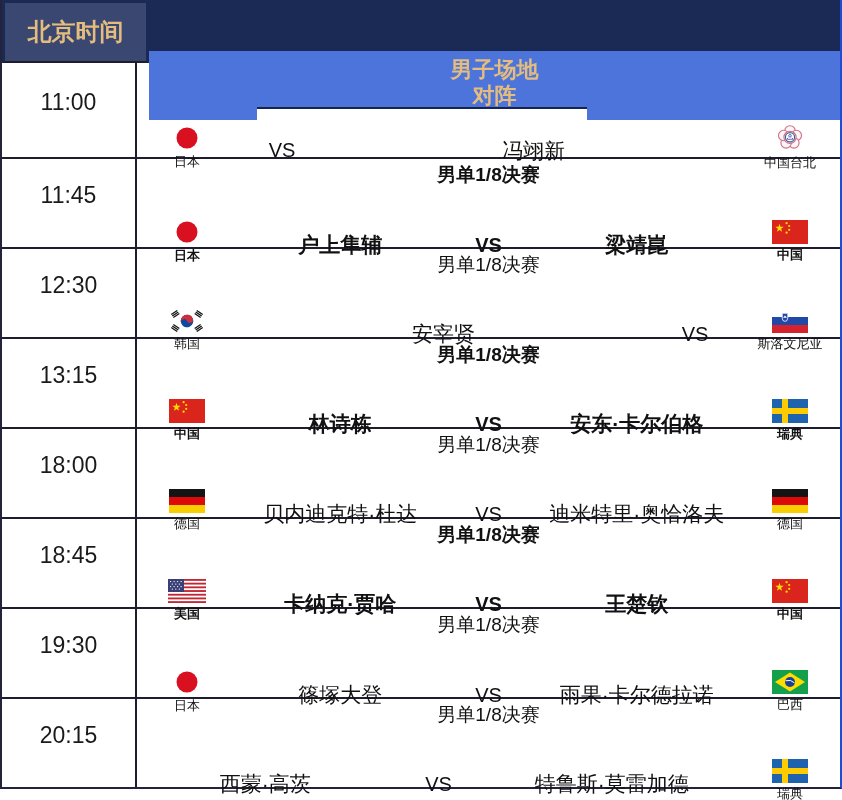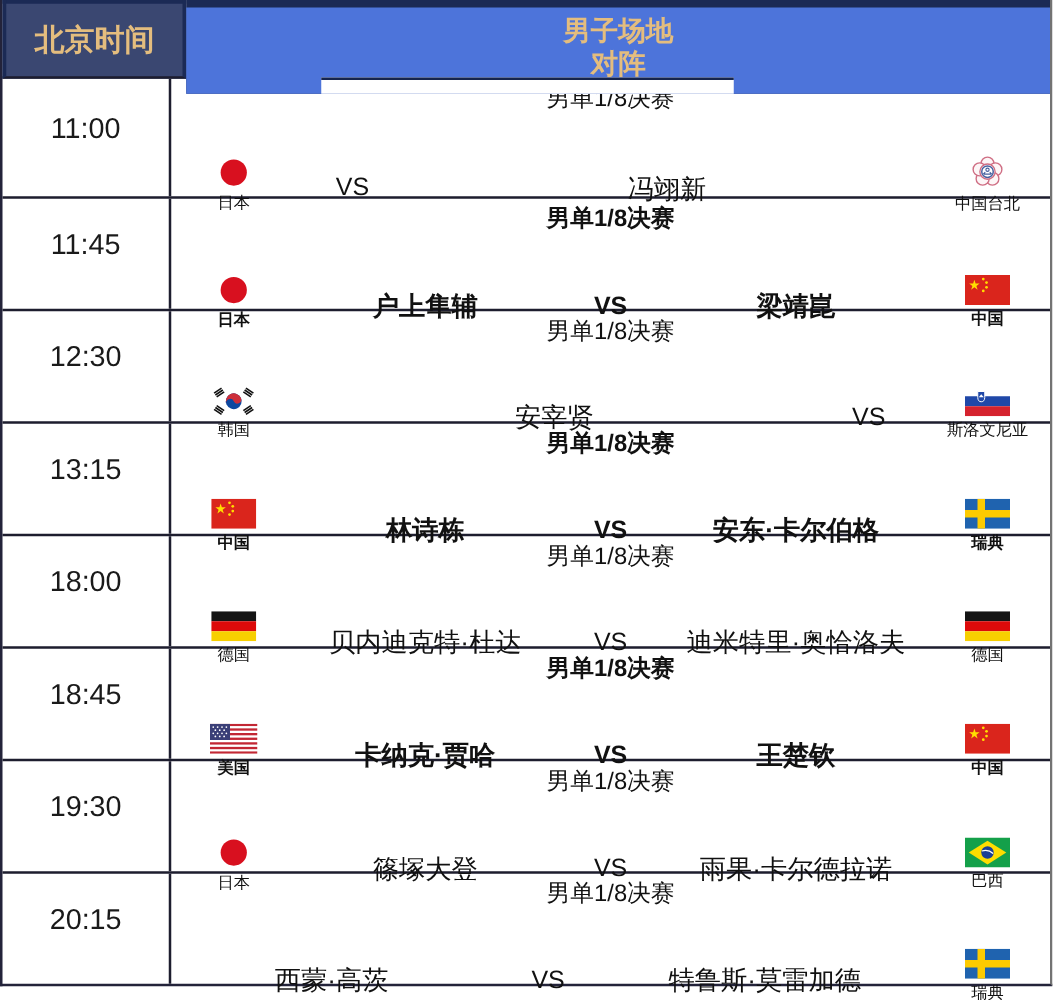--- a/index.html
+++ b/index.html
@@ -1,31 +1,31 @@
 <!DOCTYPE html>
 <html><head>
 <meta charset="utf-8">
 <style>
   * { box-sizing: border-box; margin: 0; padding: 0; }
   html, body { width: 842px; height: 800px; background: #fff; overflow: hidden;
     font-family: "Liberation Sans", sans-serif; }
   .table-wrap { position: relative; width: 842px; height: 789px;
-    border-left: 2px solid #23233a; border-right: 2px solid #737373; border-bottom: 2px solid #23233a; }
+    border-left: 2px solid #23233a; border-right: 2px solid #1d4ed8; border-bottom: 2px solid #23233a; }
 
   
   .header { position: relative; height: 63px; }
   .header-time-cell { position: absolute; left: 0; top: 0; width: 147px; height: 63px;
     background: #3a4771; border: 3px solid #1b2a55; border-bottom: 2px solid #1d1d2e;
     display: flex; align-items: center; justify-content: center;
     color: #e4bd7e; font-size: 24px; font-weight: bold; }
   .banner { position: absolute; left: 147px; right: 0; top: 0; height: 75px;
     background: #1b2a55; padding-top: 6px; z-index: 3; }
   .banner-inner { width: 100%; height: 100%; background: #4d74da; position: relative;
     display: flex; flex-direction: column; align-items: center; justify-content: flex-start;
-    color: #e4bd7e; font-size: 22px; font-weight: bold; line-height: 26px; padding-top: 6px; }
+    color: #e4bd7e; font-size: 22px; font-weight: bold; line-height: 26px; padding-top: 6px; margin-top: 45px; }
   .banner-notch { position: absolute; left: 108px; bottom: 0; width: 330px; height: 13px;
     background: #fff; border-top: 2px solid #16254e; }
 
   
   .row { display: flex; height: 90px; border-top: 2px solid #1d1d2e; }
   .row.first { height: 94px; border-top: none; }
   .time-cell { width: 135px; border-right: 2px solid #1d1d2e;
     display: flex; align-items: center; justify-content: center; padding-bottom: 16px;
     font-size: 23px; color: #1a1a1a; }
   .content-cell { flex: 1; display: flex; flex-direction: column; position: relative; gap: 38px; }

